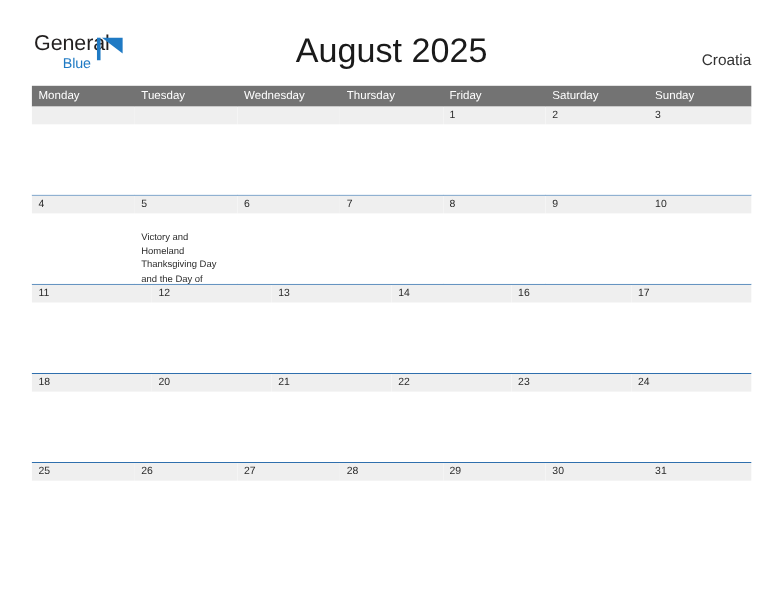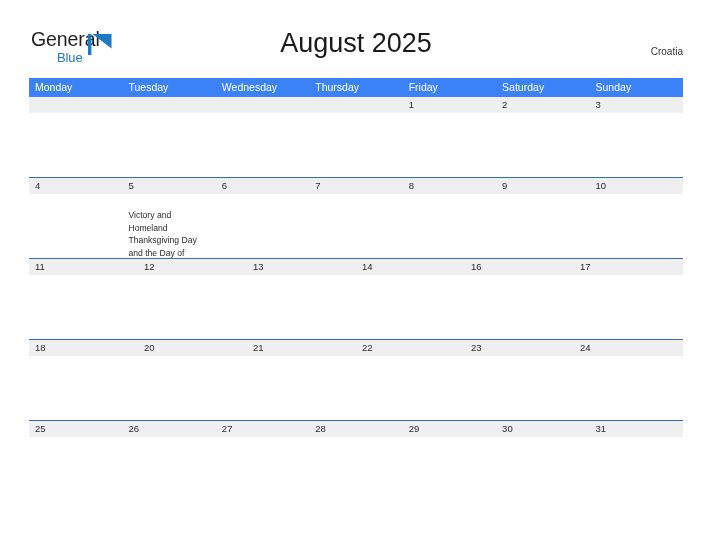--- a/index.html
+++ b/index.html
@@ -65,48 +65,48 @@
     width: 24px;
     height: 21px;
   }
 
   .cal-title {
     position: absolute;
     left: 0;
     top: 28px;
     width: 712px;
     text-align: center;
-    font-size: 27px;
+    font-size: 31px;
     color: #1a1a1a;
     letter-spacing: 0px;
     font-family: "Liberation Sans", sans-serif;
   }
 
   .cal-region {
     position: absolute;
     right: 29px;
     top: 46px;
-    font-size: 10px;
+    font-size: 14px;
     color: #333333;
     font-family: "Liberation Sans", sans-serif;
   }
 
   
   .calendar {
     position: absolute;
     left: 29px;
     top: 78px;
     width: 654px;
   }
 
   .weekday-row {
     display: flex;
     width: 654px;
     height: 19px;
-    background: #3b82f6;
+    background: #737373;
   }
   .weekday-cell {
     flex: 1 1 0;
     box-sizing: border-box;
     padding-left: 6px;
     color: #ffffff;
     font-size: 10.5px;
     line-height: 19px;
     font-family: "Liberation Sans", sans-serif;
     white-space: nowrap;

